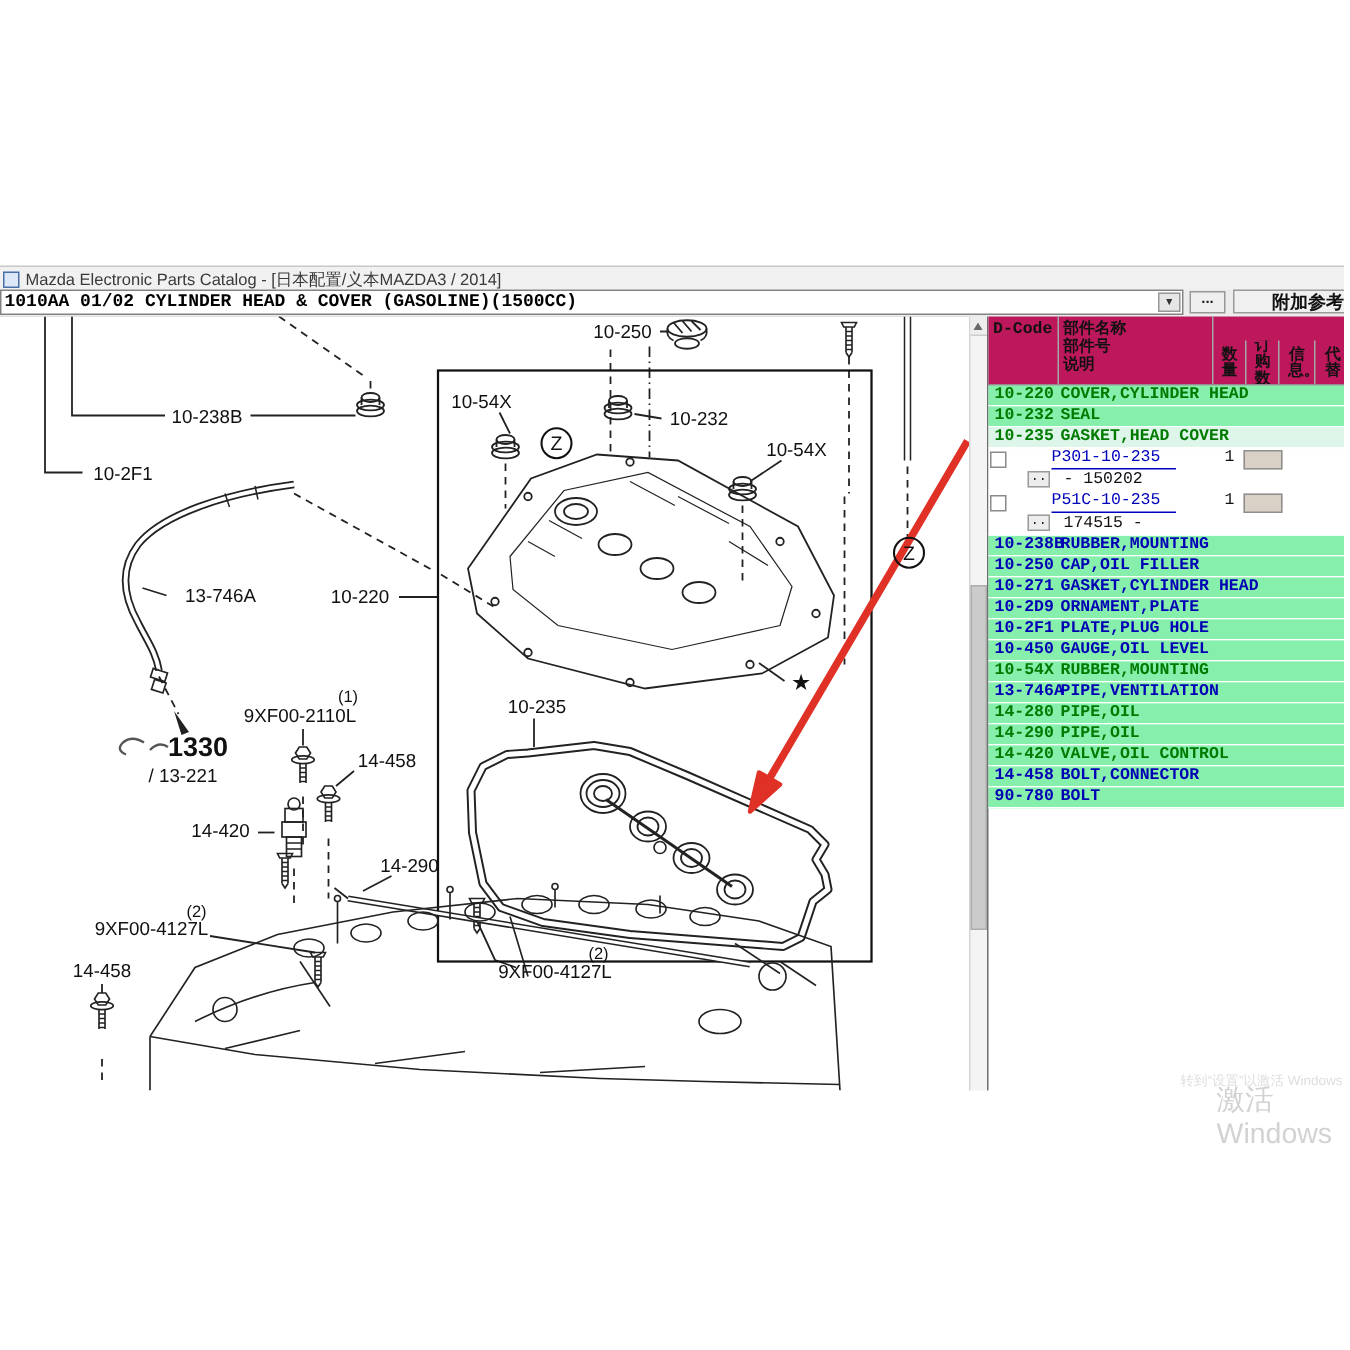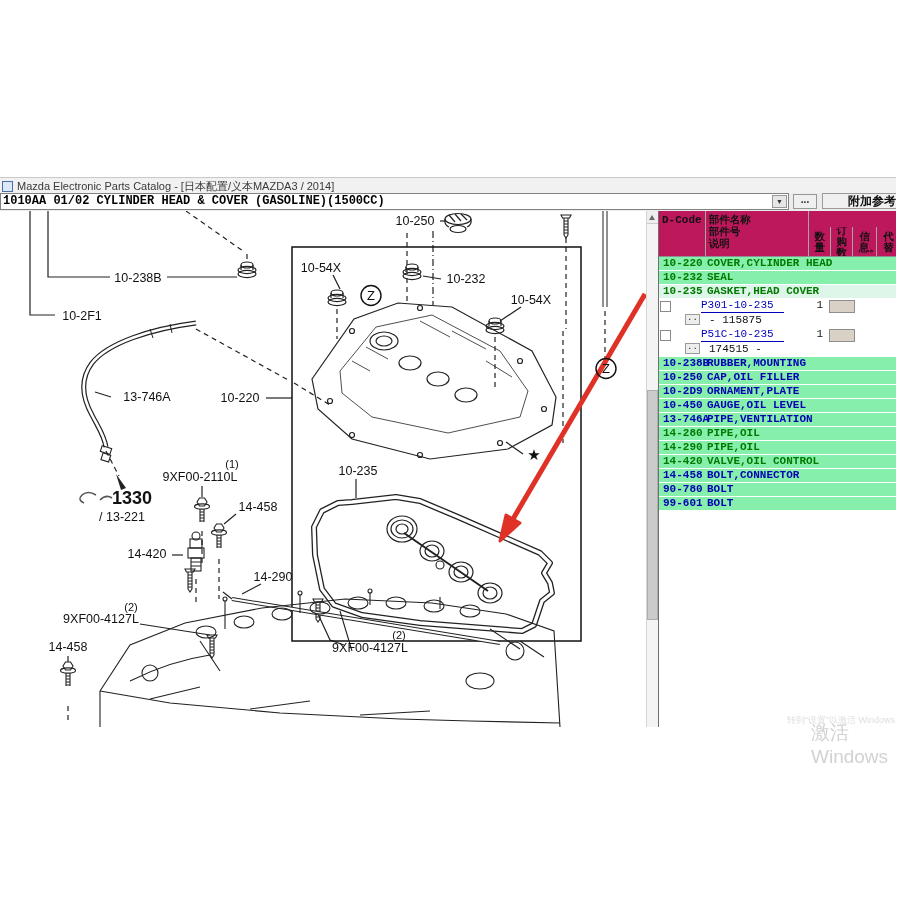--- a/index.html
+++ b/index.html
@@ -322,40 +322,42 @@
       <div>
           <div class="trow c-green"><span class="tcode">10-220</span><span class="tname">COVER,CYLINDER HEAD</span></div>
           <div class="trow c-green"><span class="tcode">10-232</span><span class="tname">SEAL</span></div>
           <div class="trow c-green hl"><span class="tcode">10-235</span><span class="tname">GASKET,HEAD COVER</span></div>
           <div class="prow">
             <span class="chk"></span>
             <span class="pno">P301-10-235</span>
             <span class="pqty">1</span>
             <span class="pbox"></span>
             <span class="dots">..</span>
-            <span class="pdate">- 115875</span>
+            <span class="pdate">- 150202</span>
           </div>
           <div class="prow">
             <span class="chk"></span>
             <span class="pno">P51C-10-235</span>
             <span class="pqty">1</span>
             <span class="pbox"></span>
             <span class="dots">..</span>
             <span class="pdate">174515  -</span>
           </div>
           <div class="trow c-blue"><span class="tcode">10-238B</span><span class="tname">RUBBER,MOUNTING</span></div>
           <div class="trow c-blue"><span class="tcode">10-250</span><span class="tname">CAP,OIL FILLER</span></div>
+          <div class="trow c-blue"><span class="tcode">10-271</span><span class="tname">GASKET,CYLINDER HEAD</span></div>
           <div class="trow c-blue"><span class="tcode">10-2D9</span><span class="tname">ORNAMENT,PLATE</span></div>
+          <div class="trow c-blue"><span class="tcode">10-2F1</span><span class="tname">PLATE,PLUG HOLE</span></div>
           <div class="trow c-blue"><span class="tcode">10-450</span><span class="tname">GAUGE,OIL LEVEL</span></div>
+          <div class="trow c-green"><span class="tcode">10-54X</span><span class="tname">RUBBER,MOUNTING</span></div>
           <div class="trow c-blue"><span class="tcode">13-746A</span><span class="tname">PIPE,VENTILATION</span></div>
           <div class="trow c-green"><span class="tcode">14-280</span><span class="tname">PIPE,OIL</span></div>
           <div class="trow c-green"><span class="tcode">14-290</span><span class="tname">PIPE,OIL</span></div>
           <div class="trow c-green"><span class="tcode">14-420</span><span class="tname">VALVE,OIL CONTROL</span></div>
           <div class="trow c-blue"><span class="tcode">14-458</span><span class="tname">BOLT,CONNECTOR</span></div>
           <div class="trow c-blue"><span class="tcode">90-780</span><span class="tname">BOLT</span></div>
-          <div class="trow c-blue"><span class="tcode">99-601</span><span class="tname">BOLT</span></div>
         </div>
     </div>
   </div>
 
   <div class="wm1">激活 Windows</div>
   <div class="wm2">转到“设置”以激活 Windows。</div>
 </div>
 
 </body></html>

